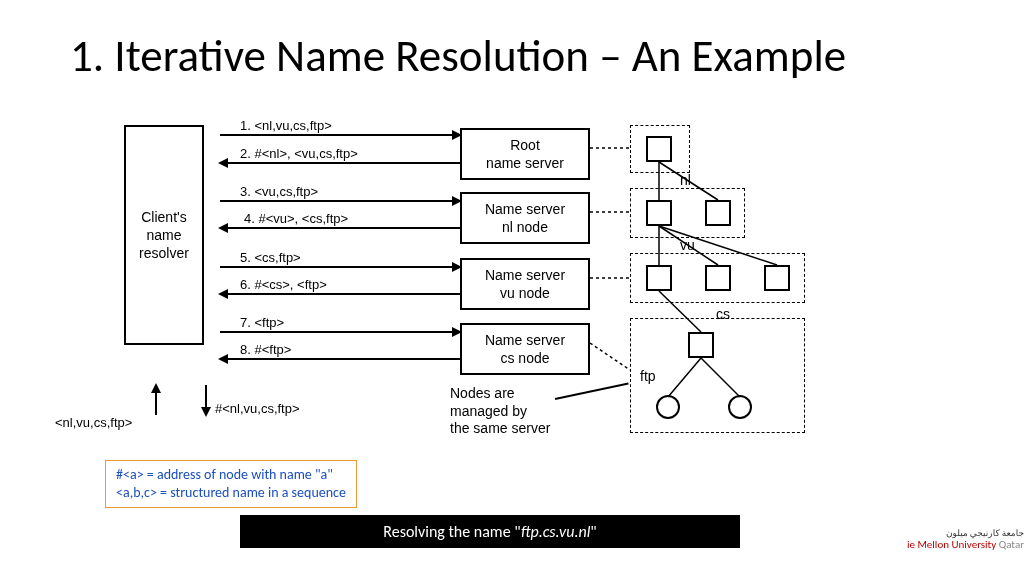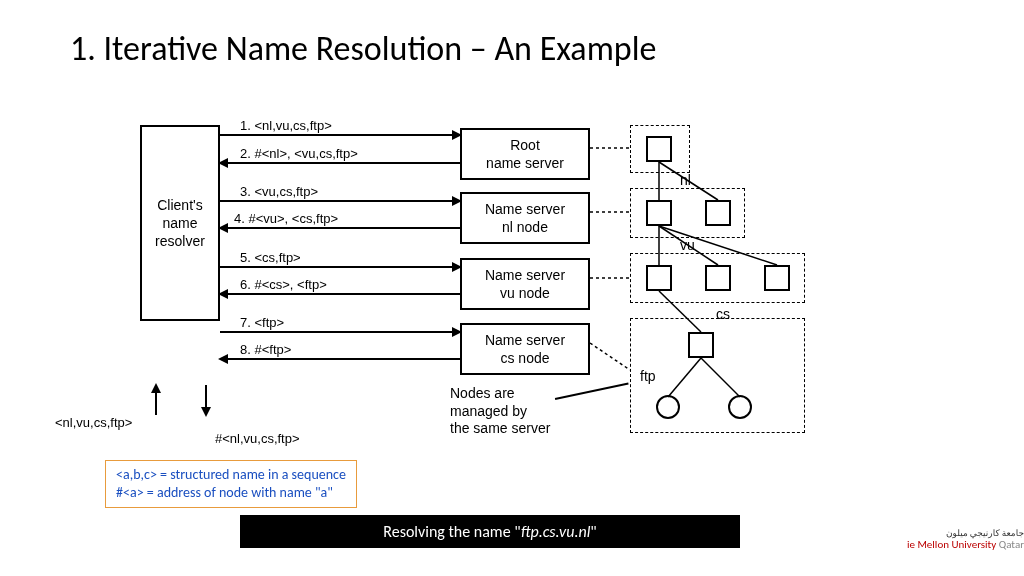--- a/index.html
+++ b/index.html
@@ -9,21 +9,21 @@
     height: 576px;
     background: #fff;
     font-family: Calibri, Arial, sans-serif;
     position: relative;
     overflow: hidden;
   }
   .title {
     position: absolute;
     left: 70px;
     top: 28px;
-    font-size: 34px;
+    font-size: 45px;
     color: #000;
   }
   .diagram {
     position: absolute;
     left: 100px;
     top: 110px;
     width: 800px;
     height: 340px;
   }
   .box {
@@ -33,24 +33,24 @@
     display: flex;
     align-items: center;
     justify-content: center;
     text-align: center;
     font-family: Arial, sans-serif;
     font-size: 14px;
     line-height: 1.3;
     padding: 4px 8px;
   }
   .client-box {
-    left: 40px;
+    left: 24px;
     top: 15px;
     width: 80px;
-    height: 196px;
+    height: 220px;
   }
   .server-box {
     width: 130px;
     height: 52px;
   }
   .arrow-line {
     position: absolute;
     background: #000;
     height: 1.5px;
   }
@@ -173,21 +173,21 @@
 
   <div class="box client-box">
     <span style="white-space:pre-line">Client's
 name
 resolver</span>
   </div>
 
   <div class="vert-arrow up" style="left:55px; top:275px; height:30px;"></div>
   <div class="vert-arrow down" style="left:105px; top:275px; height:30px;"></div>
   <div class="msg-label" style="left:-45px; top:305px;">&lt;nl,vu,cs,ftp&gt;</div>
-  <div class="msg-label" style="left:115px; top:321px;">#&lt;nl,vu,cs,ftp&gt;</div>
+  <div class="msg-label" style="left:115px; top:291px;">#&lt;nl,vu,cs,ftp&gt;</div>
 
   <div class="box server-box" style="left:360px; top:18px;">
       <span style="white-space:pre-line">Root
 name server</span>
     </div>
   <div class="box server-box" style="left:360px; top:82px;">
       <span style="white-space:pre-line">Name server
 nl node</span>
     </div>
   <div class="box server-box" style="left:360px; top:148px;">
@@ -200,21 +200,21 @@
     </div>
 
   <div class="arrow-line arrow-r" style="left:120px; top:24px; width:240px;"></div>
   <div class="msg-label" style="left:140px; top:8px;">1. &lt;nl,vu,cs,ftp&gt;</div>
   <div class="arrow-line arrow-l" style="left:120px; top:52px; width:240px;"></div>
   <div class="msg-label" style="left:140px; top:36px;">2. #&lt;nl&gt;, &lt;vu,cs,ftp&gt;</div>
 
   <div class="arrow-line arrow-r" style="left:120px; top:90px; width:240px;"></div>
   <div class="msg-label" style="left:140px; top:74px;">3. &lt;vu,cs,ftp&gt;</div>
   <div class="arrow-line arrow-l" style="left:120px; top:117px; width:240px;"></div>
-  <div class="msg-label" style="left:134px; top:101px;">4. #&lt;vu&gt;, &lt;cs,ftp&gt;</div>
+  <div class="msg-label" style="left:144px; top:101px;">4. #&lt;vu&gt;, &lt;cs,ftp&gt;</div>
 
   <div class="arrow-line arrow-r" style="left:120px; top:156px; width:240px;"></div>
   <div class="msg-label" style="left:140px; top:140px;">5. &lt;cs,ftp&gt;</div>
   <div class="arrow-line arrow-l" style="left:120px; top:183px; width:240px;"></div>
   <div class="msg-label" style="left:140px; top:167px;">6. #&lt;cs&gt;, &lt;ftp&gt;</div>
 
   <div class="arrow-line arrow-r" style="left:120px; top:221px; width:240px;"></div>
   <div class="msg-label" style="left:140px; top:205px;">7. &lt;ftp&gt;</div>
   <div class="arrow-line arrow-l" style="left:120px; top:248px; width:240px;"></div>
   <div class="msg-label" style="left:140px; top:232px;">8. #&lt;ftp&gt;</div>
@@ -258,22 +258,22 @@
   </svg>
 
   <div class="msg-label" style="left:350px; top:275px; white-space:pre-line; line-height:1.25; font-size:14px;">Nodes are
 managed by
 the same server</div>
   <div class="pointer-line" style="left:455px; top:288px; width:75px; transform:rotate(-12deg);"></div>
 
 </div>
 
 <div class="legend">
+  <div>#&lt;a&gt; = address of node with name "a"</div>
   <div>&lt;a,b,c&gt; = structured name in a sequence</div>
-  <div>#&lt;a&gt; = address of node with name "a"</div>
 </div>
 
 <div class="footer">
   <span>Resolving the name "</span><span class="italic">ftp.cs.vu.nl</span><span>"</span>
 </div>
 
 <div class="logo">
   <div style="font-size:9px; color:#333;">جامعة كارنيجي ميلون</div>
   <span class="b1">ie Mellon University</span><span class="b2"> Qatar</span>
 </div>

